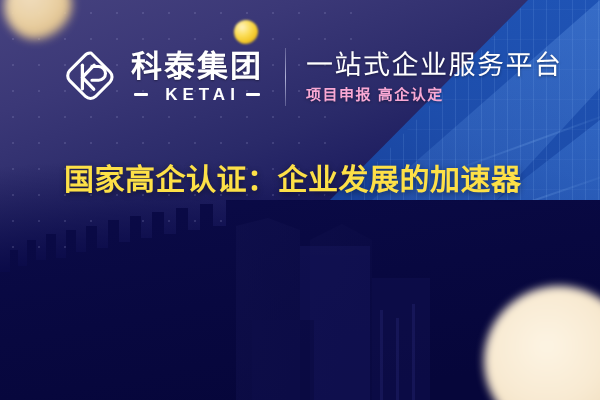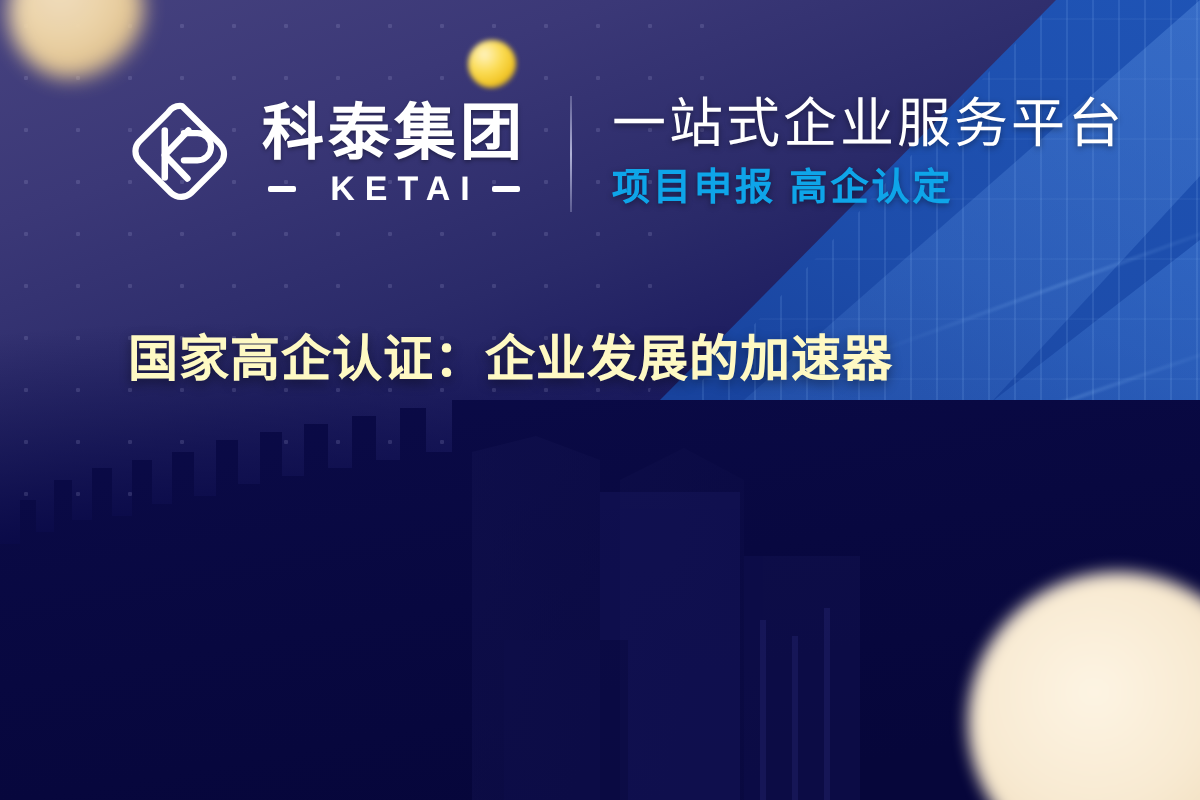--- a/index.html
+++ b/index.html
@@ -155,40 +155,40 @@
   .tagline-main {
     color: #ffffff;
     font-size: 27px;
     font-weight: 400;
     letter-spacing: 1.5px;
     line-height: 1.12;
     white-space: nowrap;
     text-shadow: 0 1px 3px rgba(0,0,0,0.4);
   }
   .tagline-sub {
-    color: #0ea5e9;
-    font-size: 19px;
+    color: #f9a8d4;
+    font-size: 15px;
     font-weight: 700;
     letter-spacing: 1.5px;
     line-height: 1.2;
     margin-top: 6px;
     white-space: nowrap;
     text-shadow: 0 1px 3px rgba(0,0,0,0.4);
   }
 
   
   .headline {
     position: absolute;
     left: 64px;
     top: 156px;
     width: 500px;
   }
   .headline-line {
-    color: #fef9c3;
-    font-size: 25px;
+    color: #fde047;
+    font-size: 30px;
     font-weight: 700;
     letter-spacing: 0.5px;
     line-height: 48px;
     white-space: nowrap;
     text-shadow: 0 2px 6px rgba(0,0,0,0.45);
   }
 </style>
 </head>
 <body>
 

